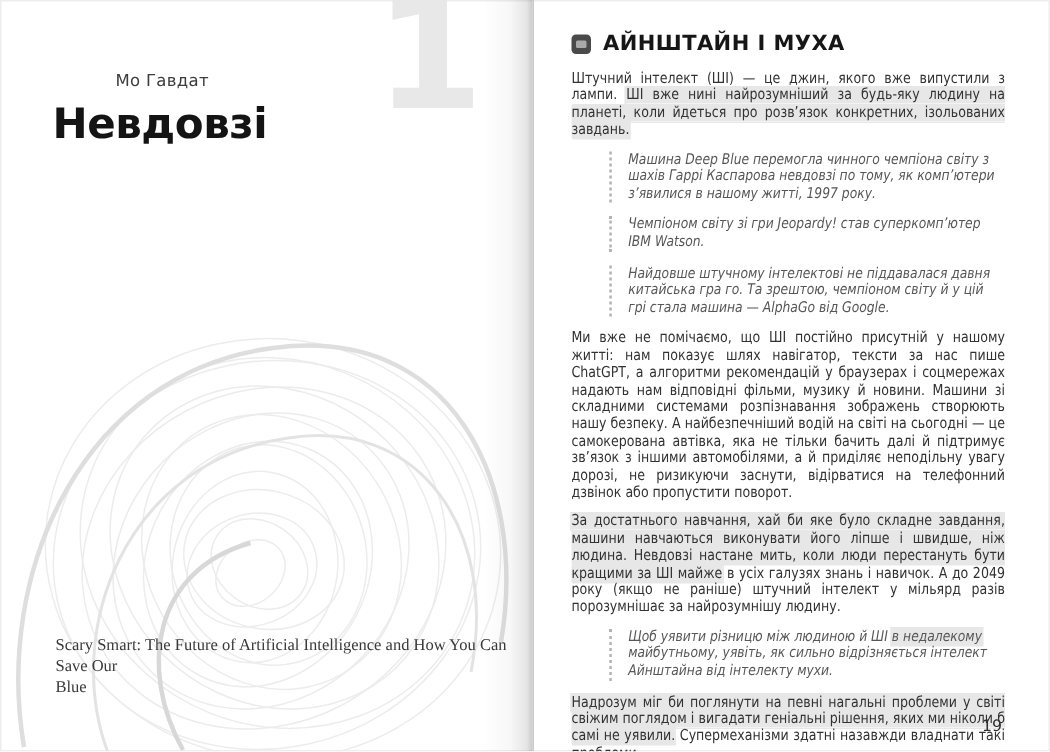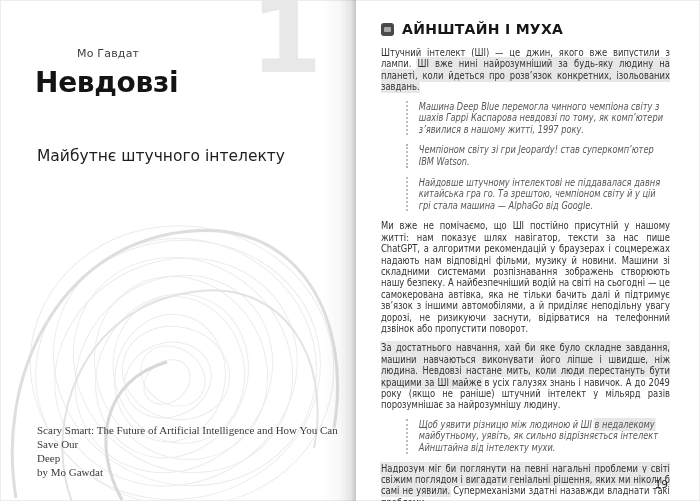--- a/index.html
+++ b/index.html
@@ -61,27 +61,25 @@
         <path d="M86 312 C 56 232, 96 118, 206 102 C 296 88, 346 166, 328 258" stroke="#e3e3e3" stroke-width="2"></path>
         <path d="M136 310 C 106 256, 116 190, 181 172" stroke="#d8d8d8" stroke-width="3"></path>
       </g>
     </svg>
 
     <div class="author">Мо Гавдат</div>
     <div class="book-title">
       <div>Невдовзі</div>
     </div>
     <div class="book-subtitle">
-      <div>Майбутнє штучного інтелекту</div>
     </div>
     <div class="chapter-number">1</div>
     <div class="book-ref">
       <div>Scary Smart: The Future of Artificial Intelligence and How You Can Save Our</div>
-      <div>Deep</div>
-      <div>by Mo Gawdat</div>
+      <div>Blue</div>
     </div>
   </div>
 
   <div class="gutter"></div>
   <div class="gutter-line"></div>
 
   <div class="page-right">
     <div class="chapter-heading">
       <span class="chapter-marker-icon"></span>
       <span class="chapter-title">АЙНШТАЙН І МУХА</span>

